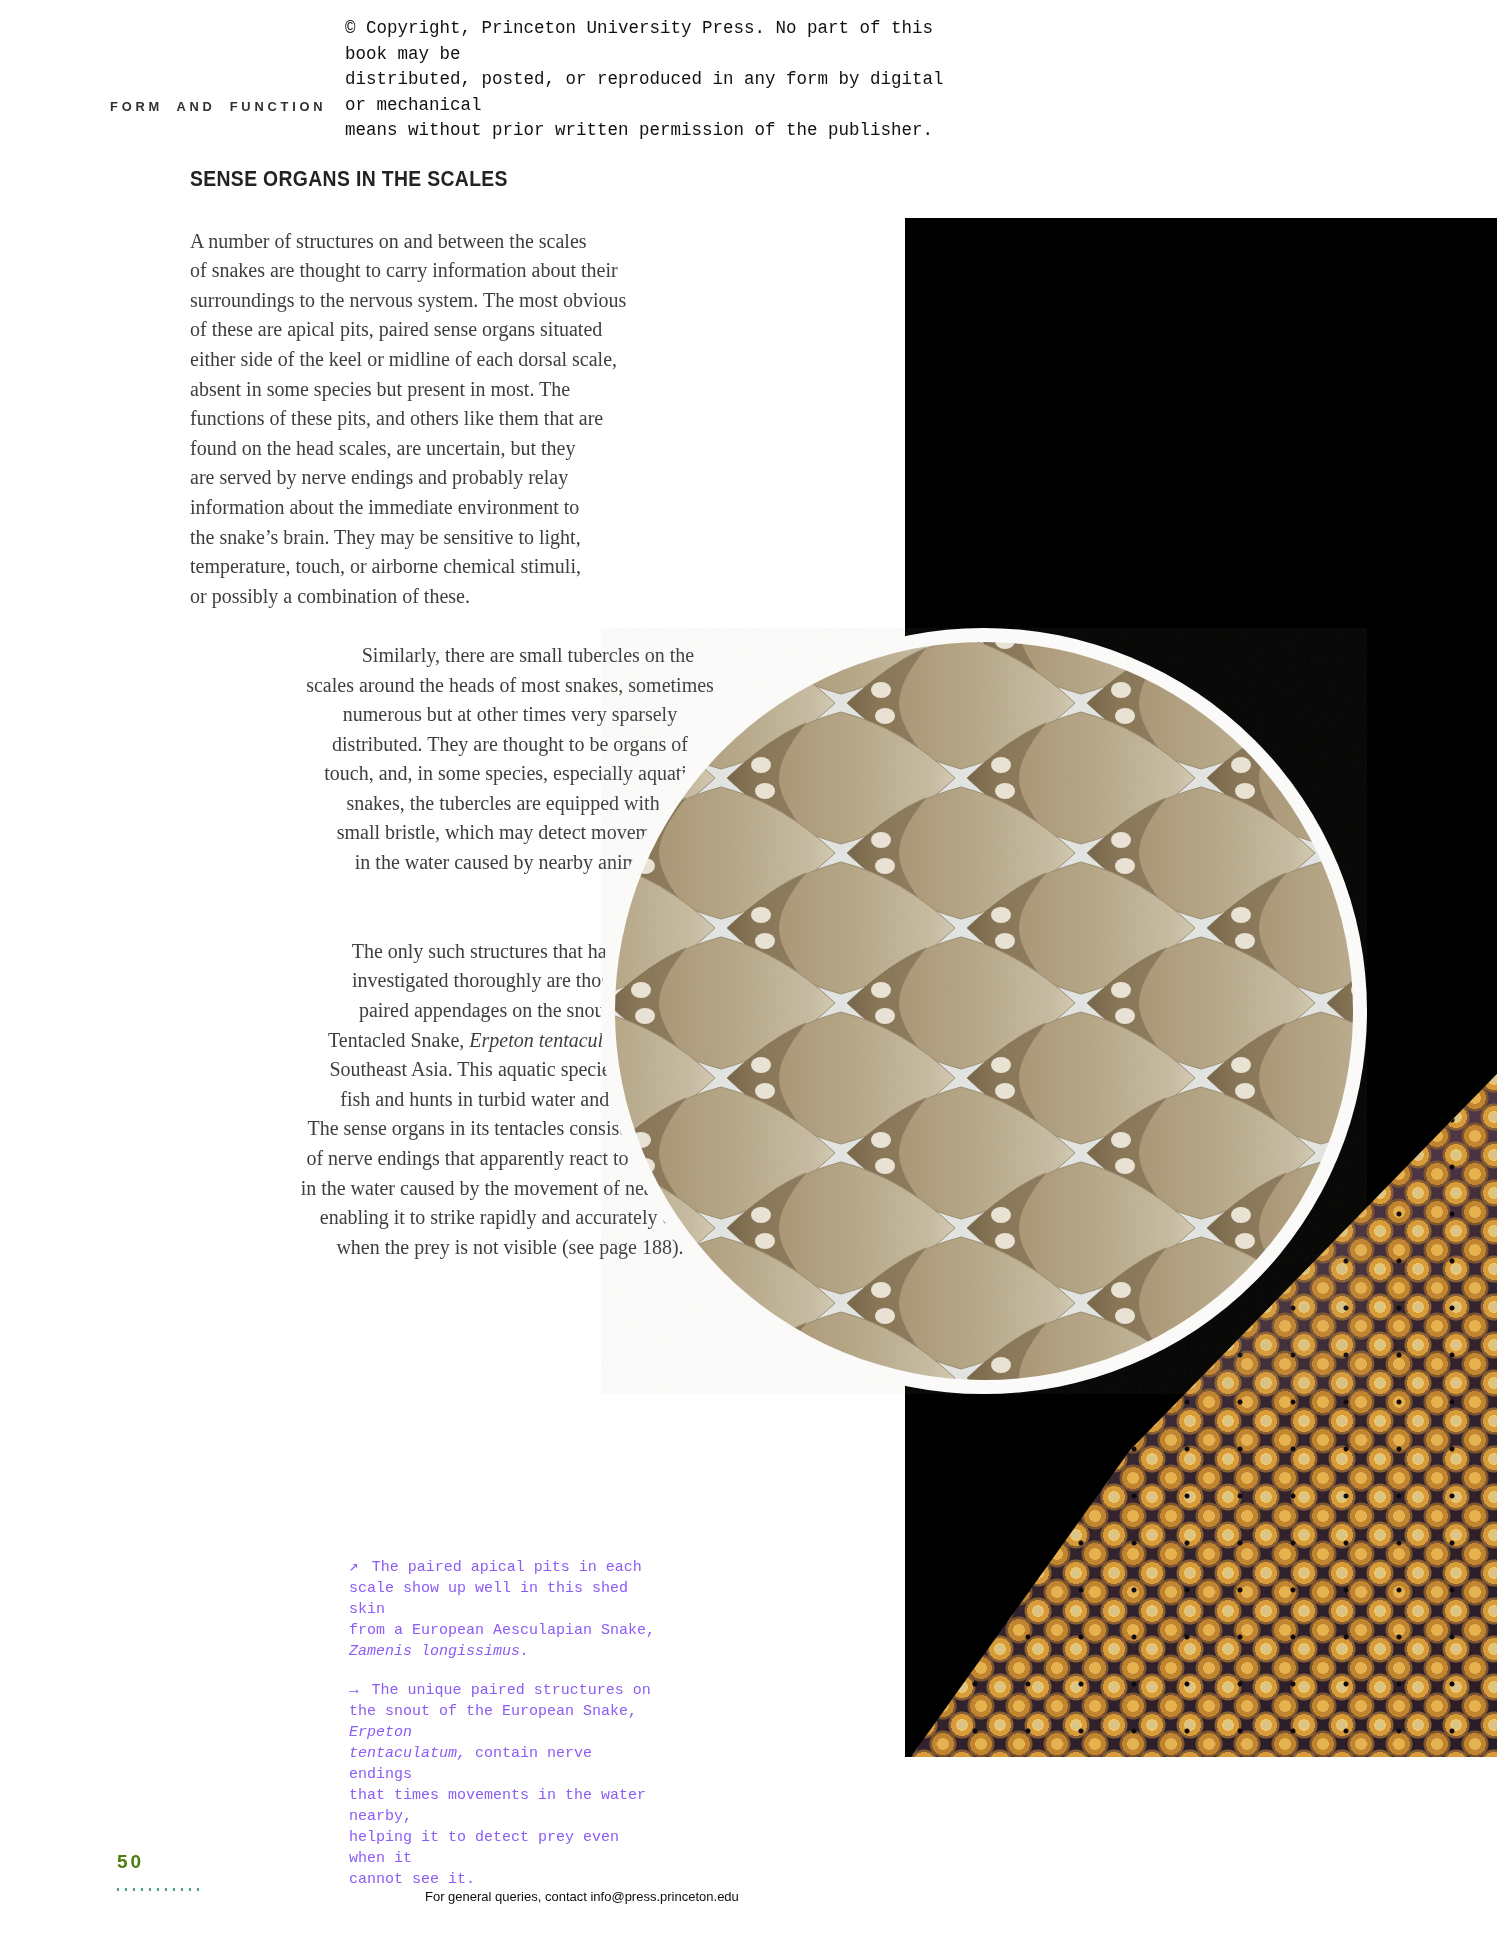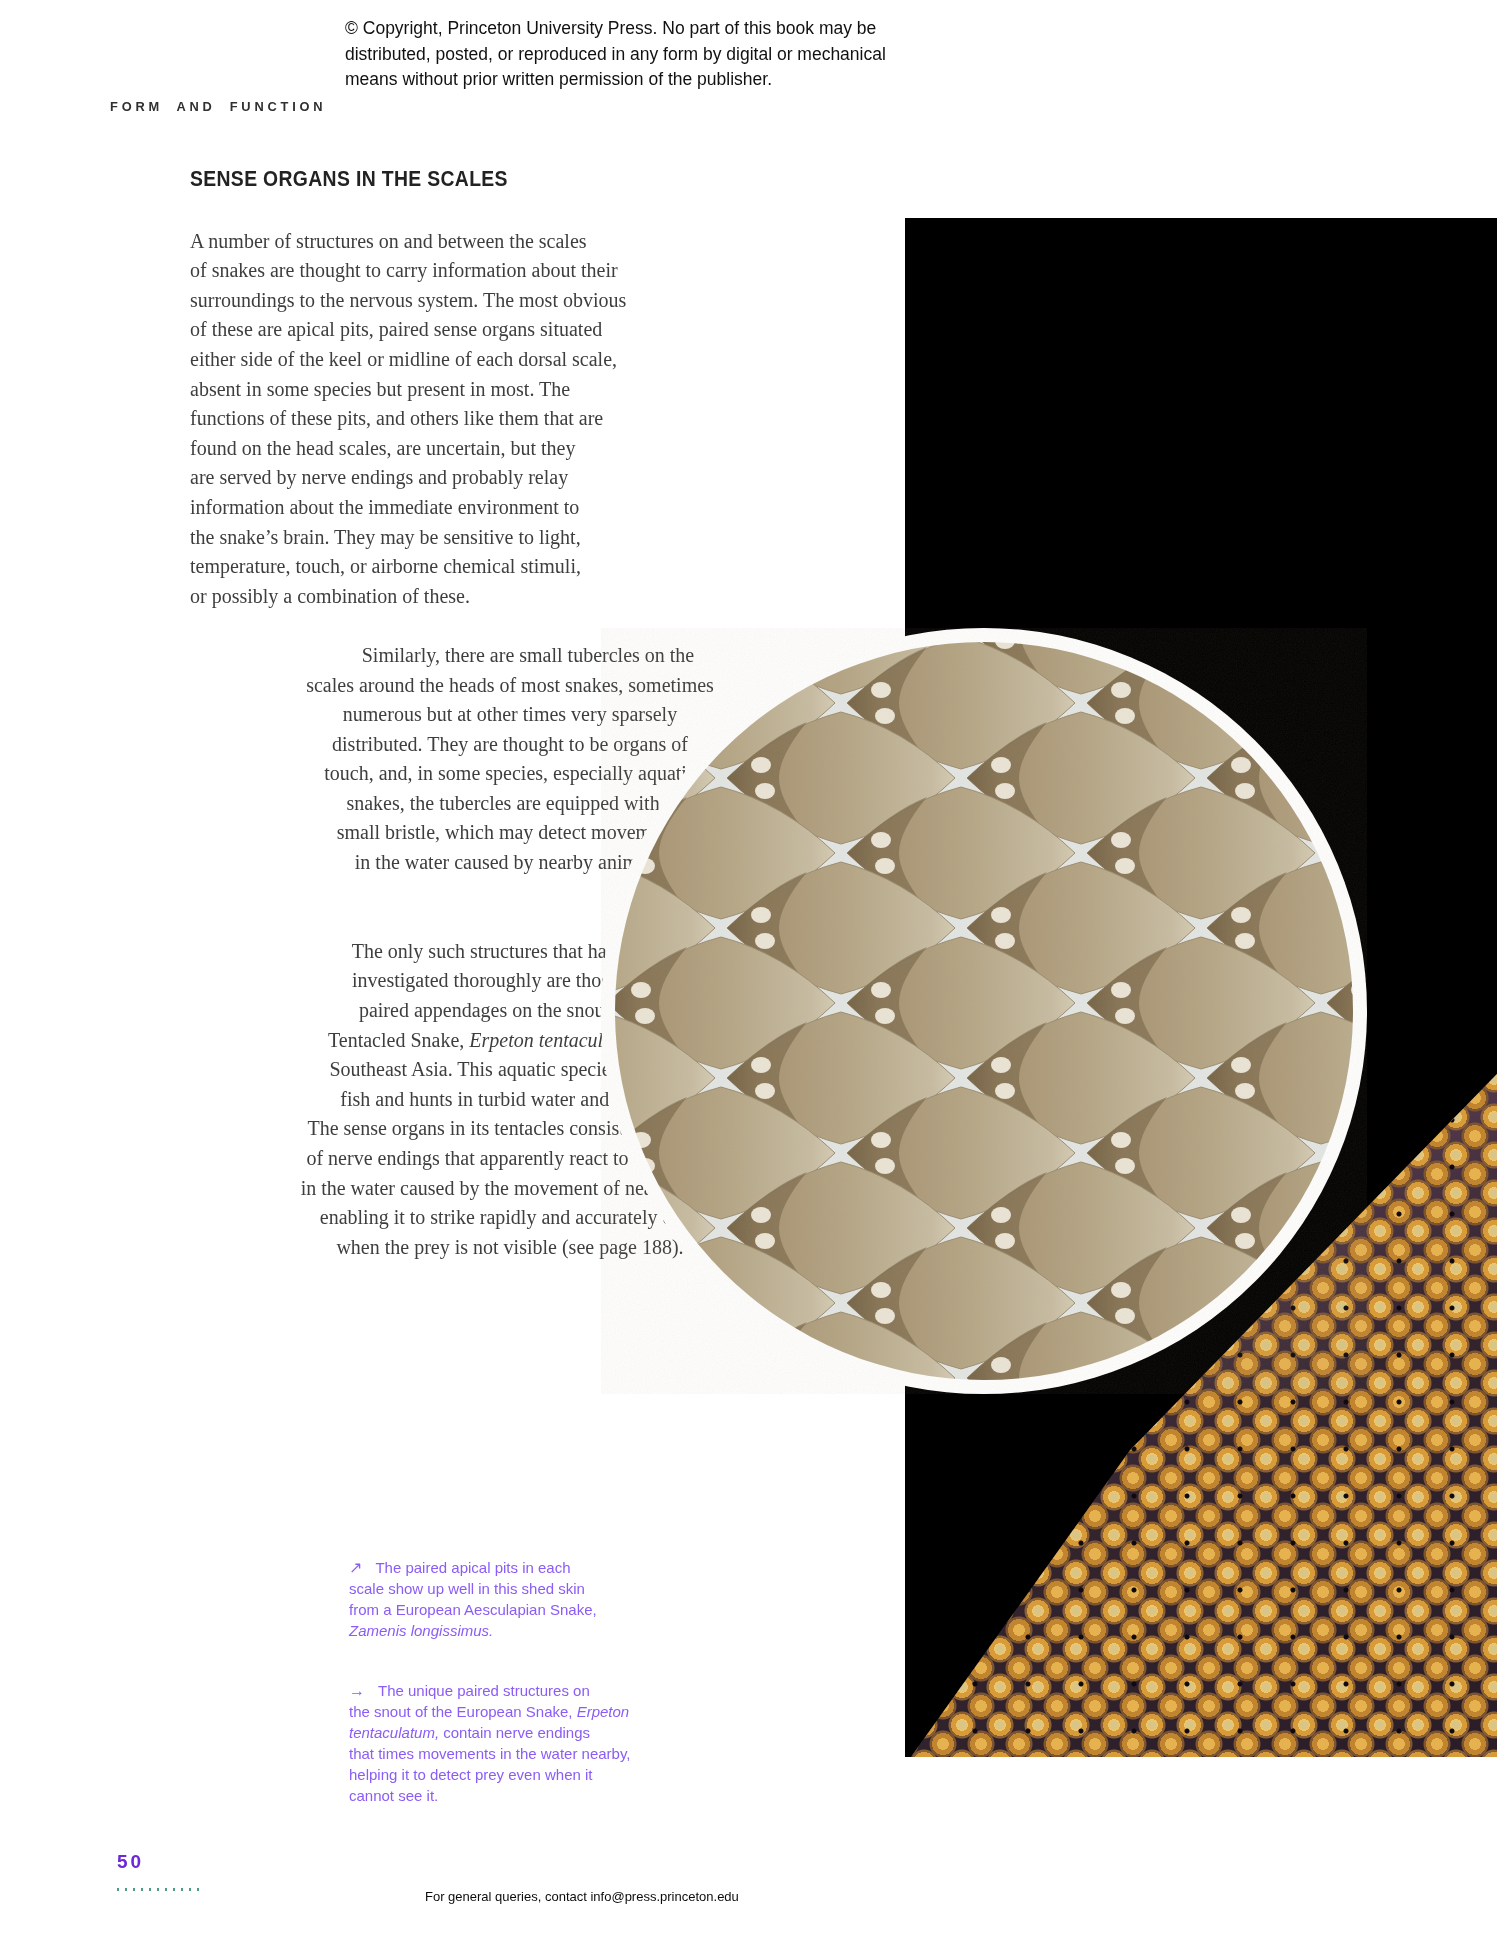--- a/index.html
+++ b/index.html
@@ -1,21 +1,21 @@
 <!DOCTYPE html>
 <html><head>
 <meta charset="utf-8">
 <style>
   html,body{margin:0;padding:0;}
   body{
     width:1497px;height:1938px;position:relative;background:#ffffff;
     font-family:"Liberation Sans",sans-serif;overflow:hidden;
   }
   
-  .pre{white-space:pre-line;}
+  .pre{white-space:pre-line;font-family:Liberation Mono, monospace;}
   .copyright{
     position:absolute;left:345px;top:16px;width:600px;
     font-size:17.5px;line-height:25.5px;color:#111;
   }
   .running-header{
     position:absolute;left:110px;top:99px;
     font-size:13.5px;font-weight:700;color:#303030;
     letter-spacing:4px;word-spacing:7px;
     transform:scaleX(.95);transform-origin:left top;
   }
@@ -34,21 +34,21 @@
   .italic{font-style:italic;}
   .caption{
     position:absolute;left:349px;width:312px;
     font-size:15px;line-height:21px;color:#8b5cf6;
   }
   .caption-1{top:1536px;}
   .caption-2{top:1659px;}
   .caption .arrow{margin-right:13px;font-size:16px;}
   .page-number{
     position:absolute;left:117px;top:1851px;
-    font-size:19px;font-weight:700;letter-spacing:3px;color:#6d28d9;
+    font-size:19px;font-weight:700;letter-spacing:3px;color:#4d7c0f;
   }
   .page-dots{
     position:absolute;left:117px;top:1888px;width:84px;height:3px;
     background:repeating-linear-gradient(90deg,#4f9b86 0 2.5px,transparent 2.5px 8px);
   }
   .footer-contact{
     position:absolute;left:425px;top:1889px;
     font-size:13px;color:#0c0c0c;
   }
   

